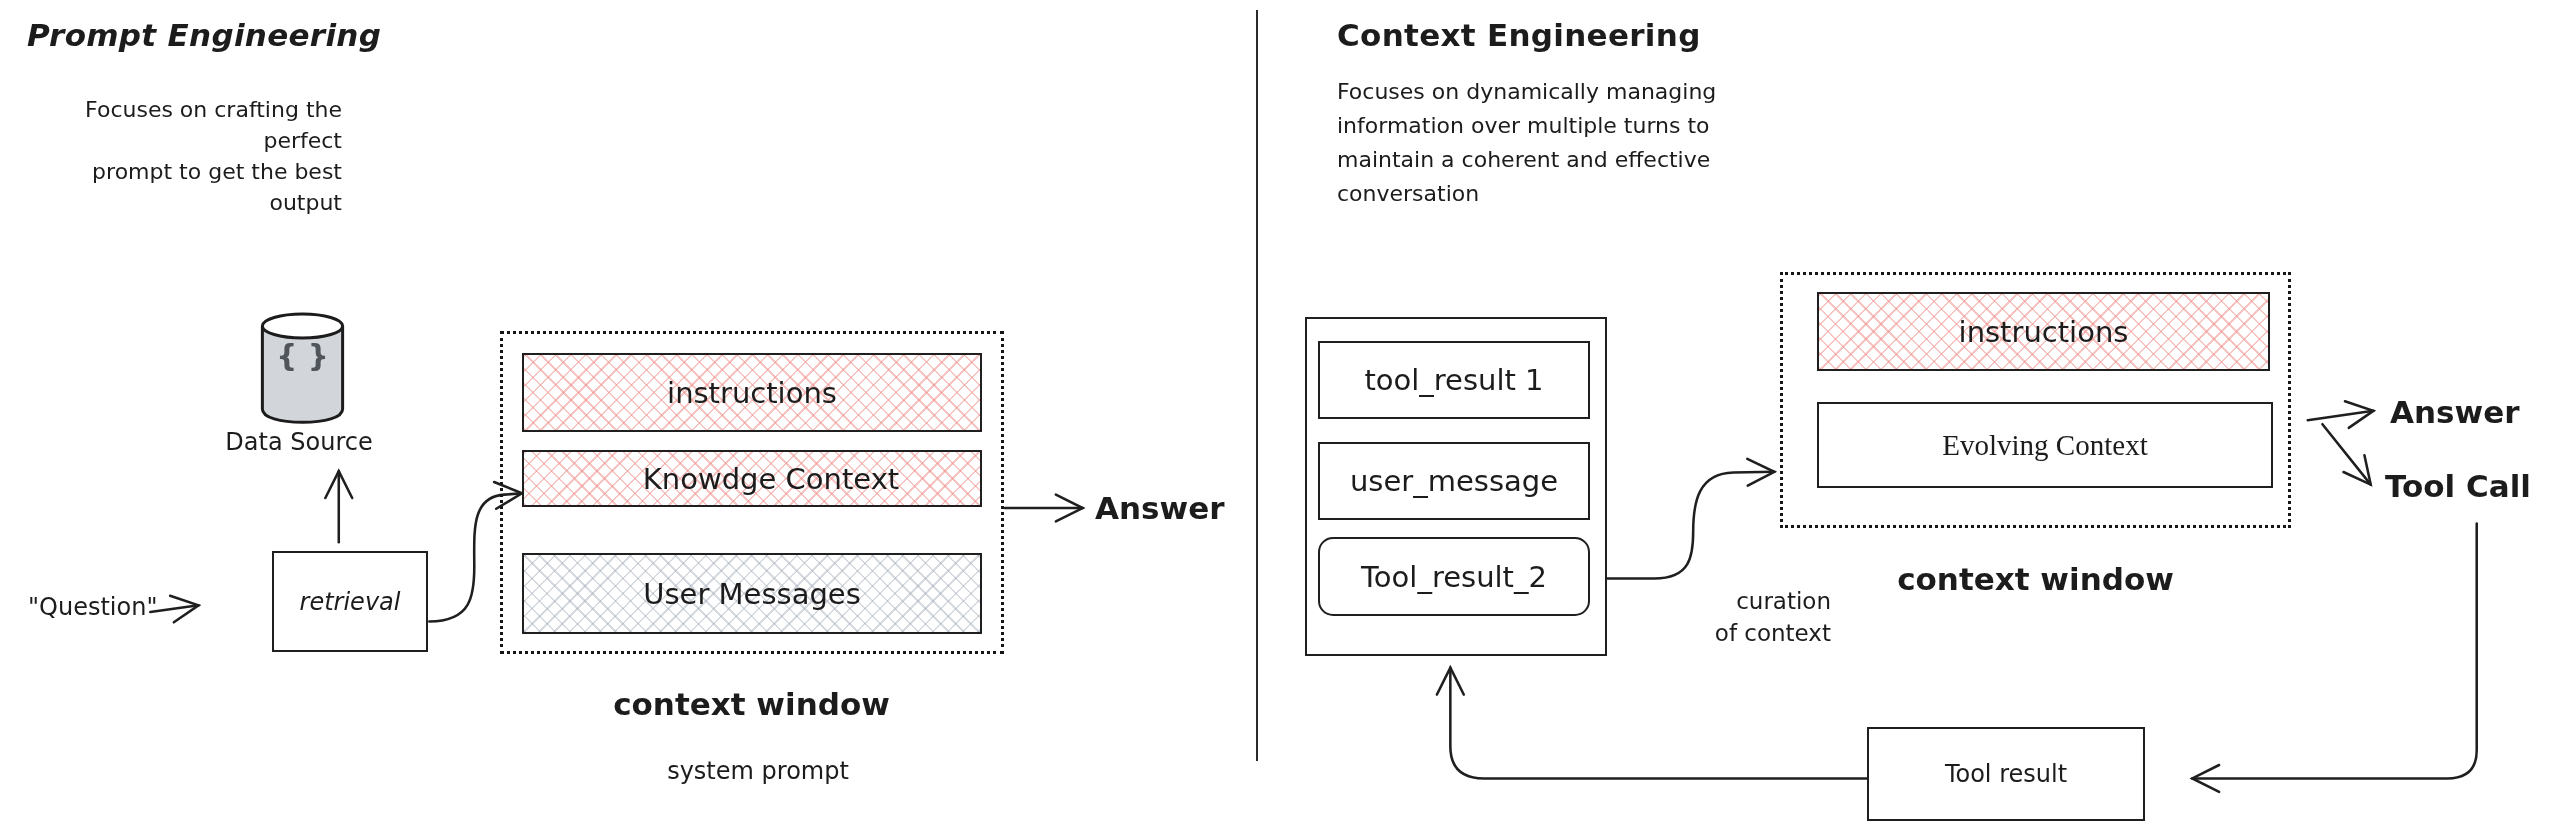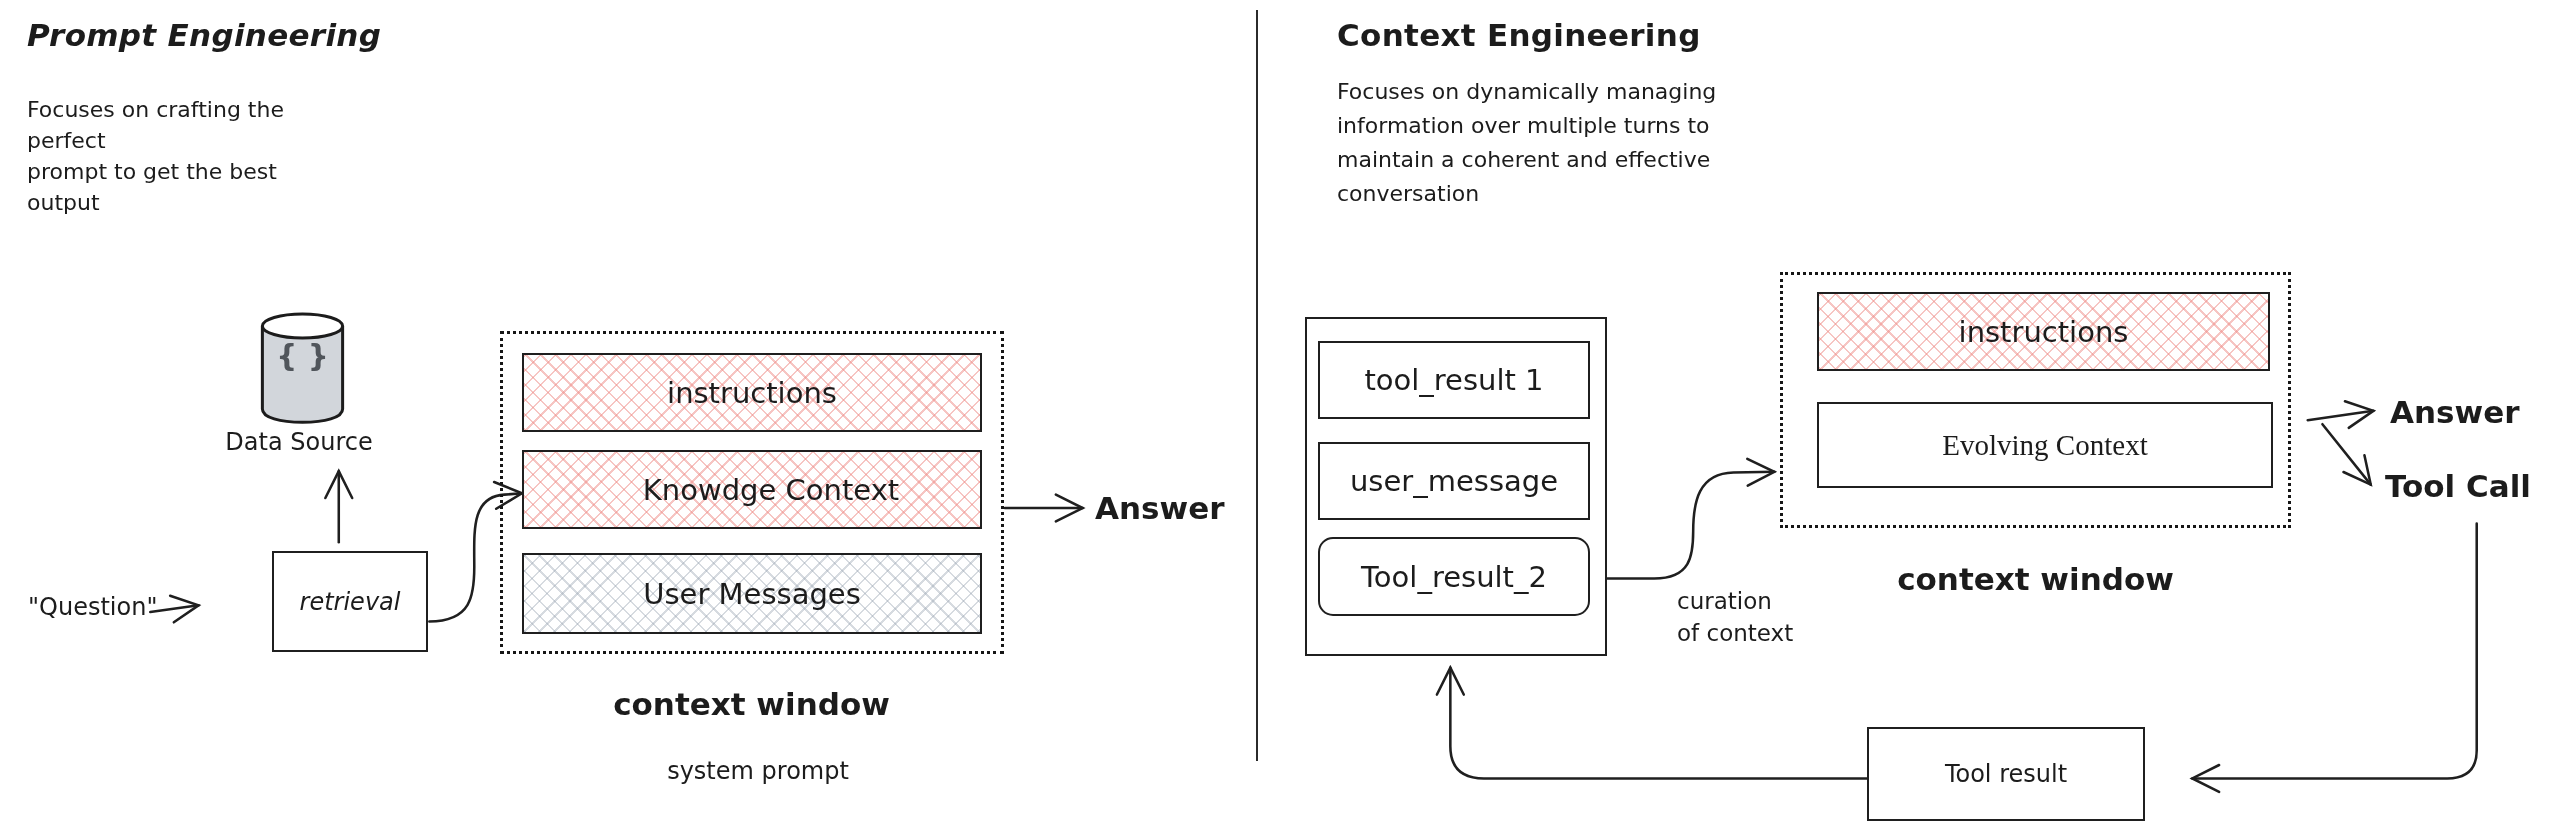--- a/index.html
+++ b/index.html
@@ -35,44 +35,44 @@
   .h-title{font-size:31px;font-weight:700;letter-spacing:0.3px;}
   .h-sub{font-size:22px;font-weight:400;line-height:31px;}
   .big-label{font-size:31px;font-weight:700;}
   .caption{font-size:31px;font-weight:700;}
   .subcaption{font-size:24px;font-weight:400;}
   .box-label{font-size:29px;font-weight:400;}
   .node-label{font-size:24px;font-weight:400;}
 
   
   .title-left{left:27px;top:17px;font-style:italic;}
-  .sub-left{left:27px;top:94px;width:315px;text-align:left;}
+  .sub-left{left:27px;top:94px;width:315px;text-align:right;}
   .cylinder-wrap{left:257px;top:310px;width:91px;height:115px;}
   .cyl-glyph{left:257px;top:339px;width:91px;font-size:29.5px;font-weight:700;color:#50555b;}
   .ds-label{left:213px;top:428px;width:172px;font-size:24px;}
   .q-label{left:28px;top:593px;font-size:24px;}
   .retrieval-box{left:272px;top:551px;width:156px;height:101px;font-style:italic;}
   .win-left{left:500px;top:331px;width:504px;height:323px;}
   .li-box{left:522px;top:353px;width:460px;height:79px;}
-  .kc-box{left:522px;top:450px;width:460px;height:79px;padding-left:38px;}
+  .kc-box{left:522px;top:450px;width:460px;height:57px;padding-left:38px;}
   .um-box{left:522px;top:553px;width:460px;height:81px;}
   .answer-left{left:1095px;top:487px;line-height:42px;}
   .cw-left{left:577px;top:686px;width:349px;}
   .sp-left{left:577px;top:757px;width:362px;}
 
   .divider{left:1256px;top:10px;width:2px;height:751px;background:#2b2b2b;}
 
   
   .title-right{left:1337px;top:17px;}
   .sub-right{left:1337px;top:75px;width:443px;line-height:34px;text-align:left;}
   .stack-box{left:1305px;top:317px;width:302px;height:339px;}
   .tr1-box{left:1318px;top:341px;width:272px;height:78px;}
   .um2-box{left:1318px;top:442px;width:272px;height:78px;}
   .tr2-box{left:1318px;top:537px;width:272px;height:79px;border-radius:15px;}
-  .curation{left:1677px;top:585px;width:154px;font-size:23px;line-height:32px;text-align:left;}
+  .curation{left:1677px;top:585px;width:154px;font-size:23px;line-height:32px;text-align:right;}
   .win-right{left:1780px;top:272px;width:511px;height:256px;}
   .ri-box{left:1817px;top:292px;width:453px;height:79px;}
   .ec-box{left:1817px;top:402px;width:456px;height:86px;font-family:Liberation Serif, serif;}
   .cw-right{left:1851px;top:561px;width:369px;}
   .answer-right{left:2390px;top:394px;}
   .toolcall{left:2385px;top:468px;}
   .toolresult-box{left:1867px;top:727px;width:278px;height:94px;}
 </style>
 </head>
 <body>

